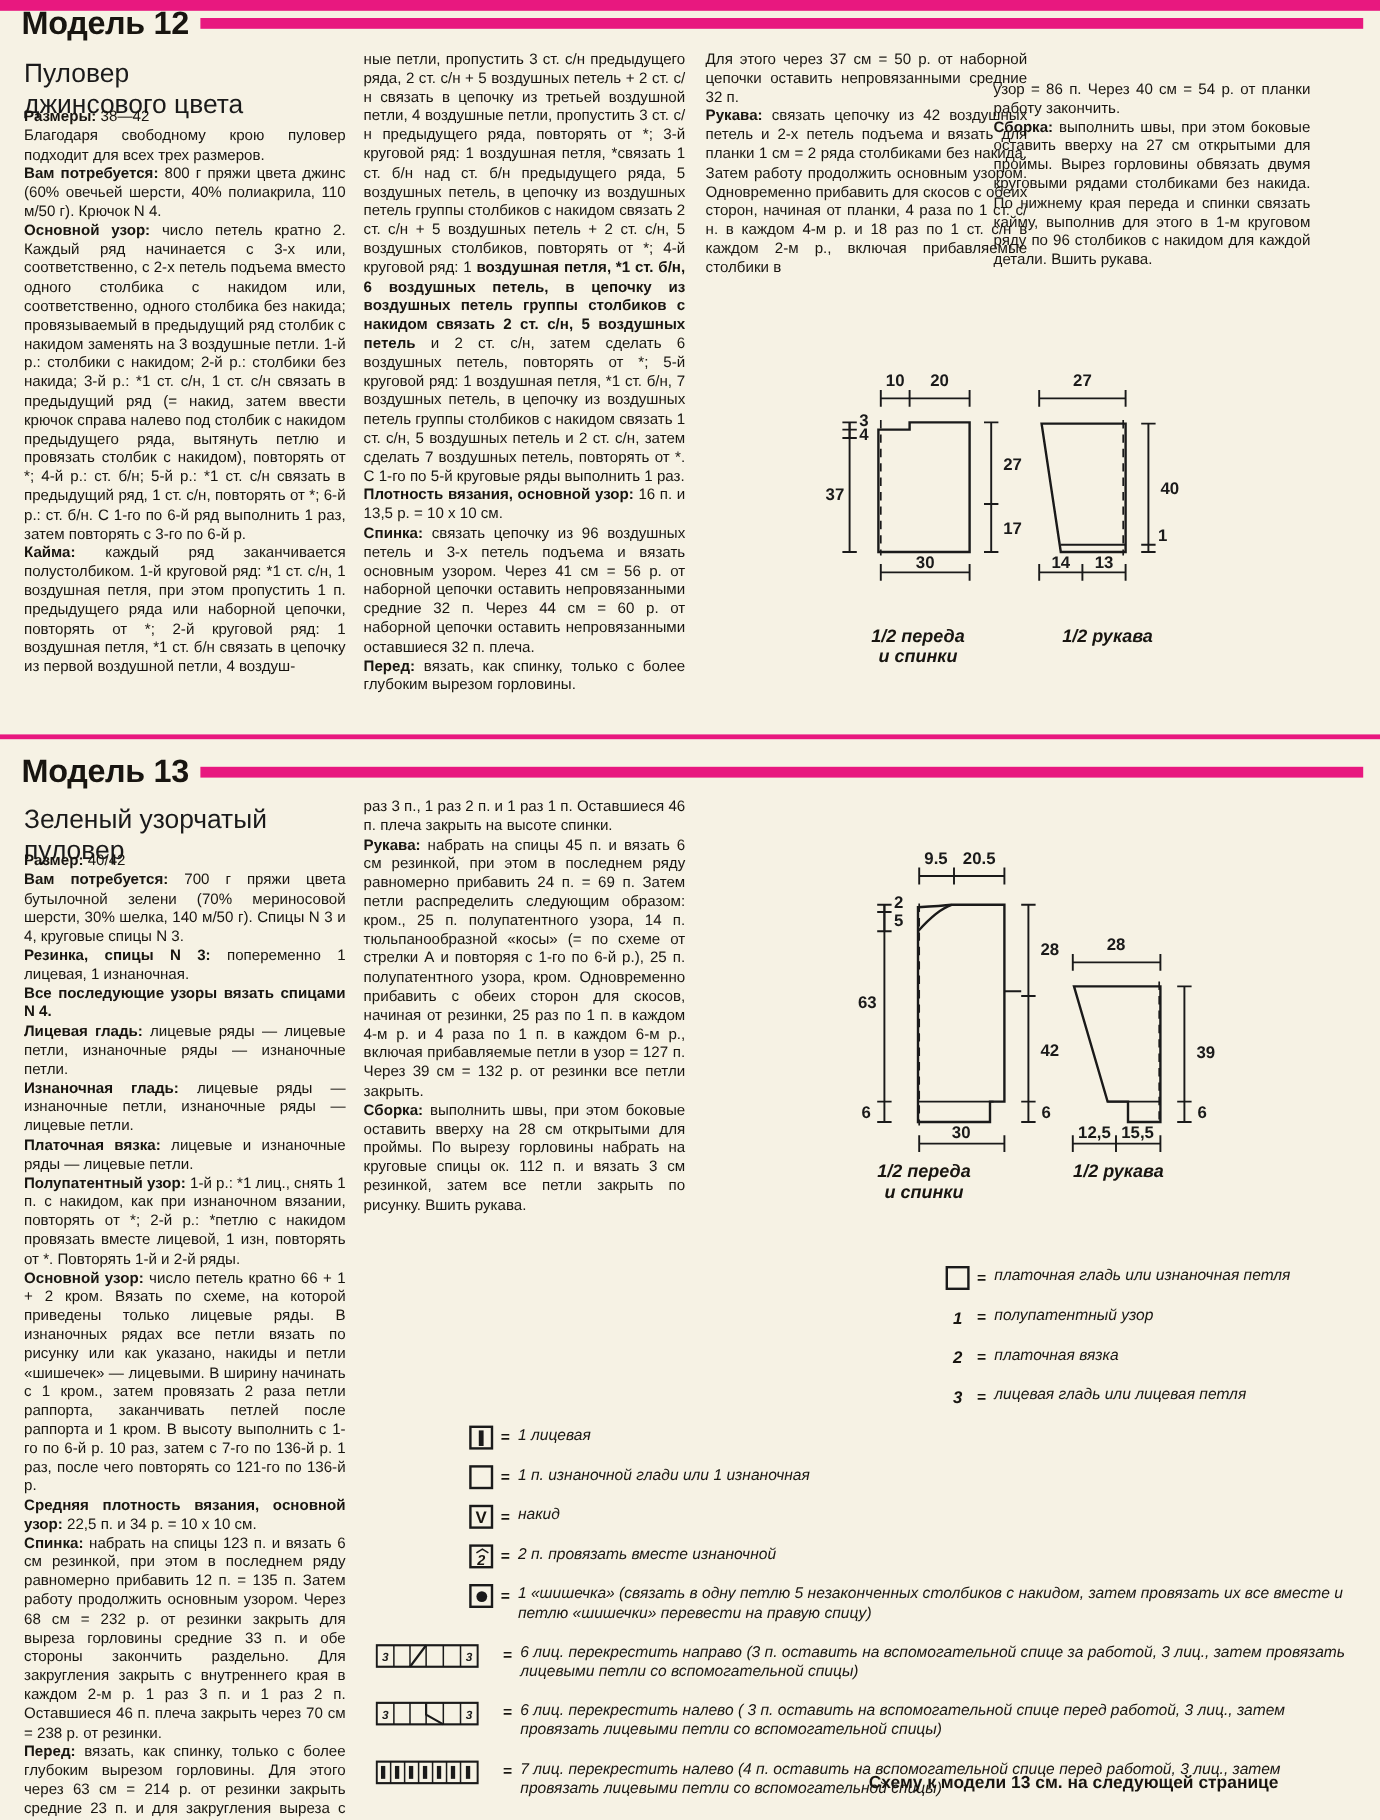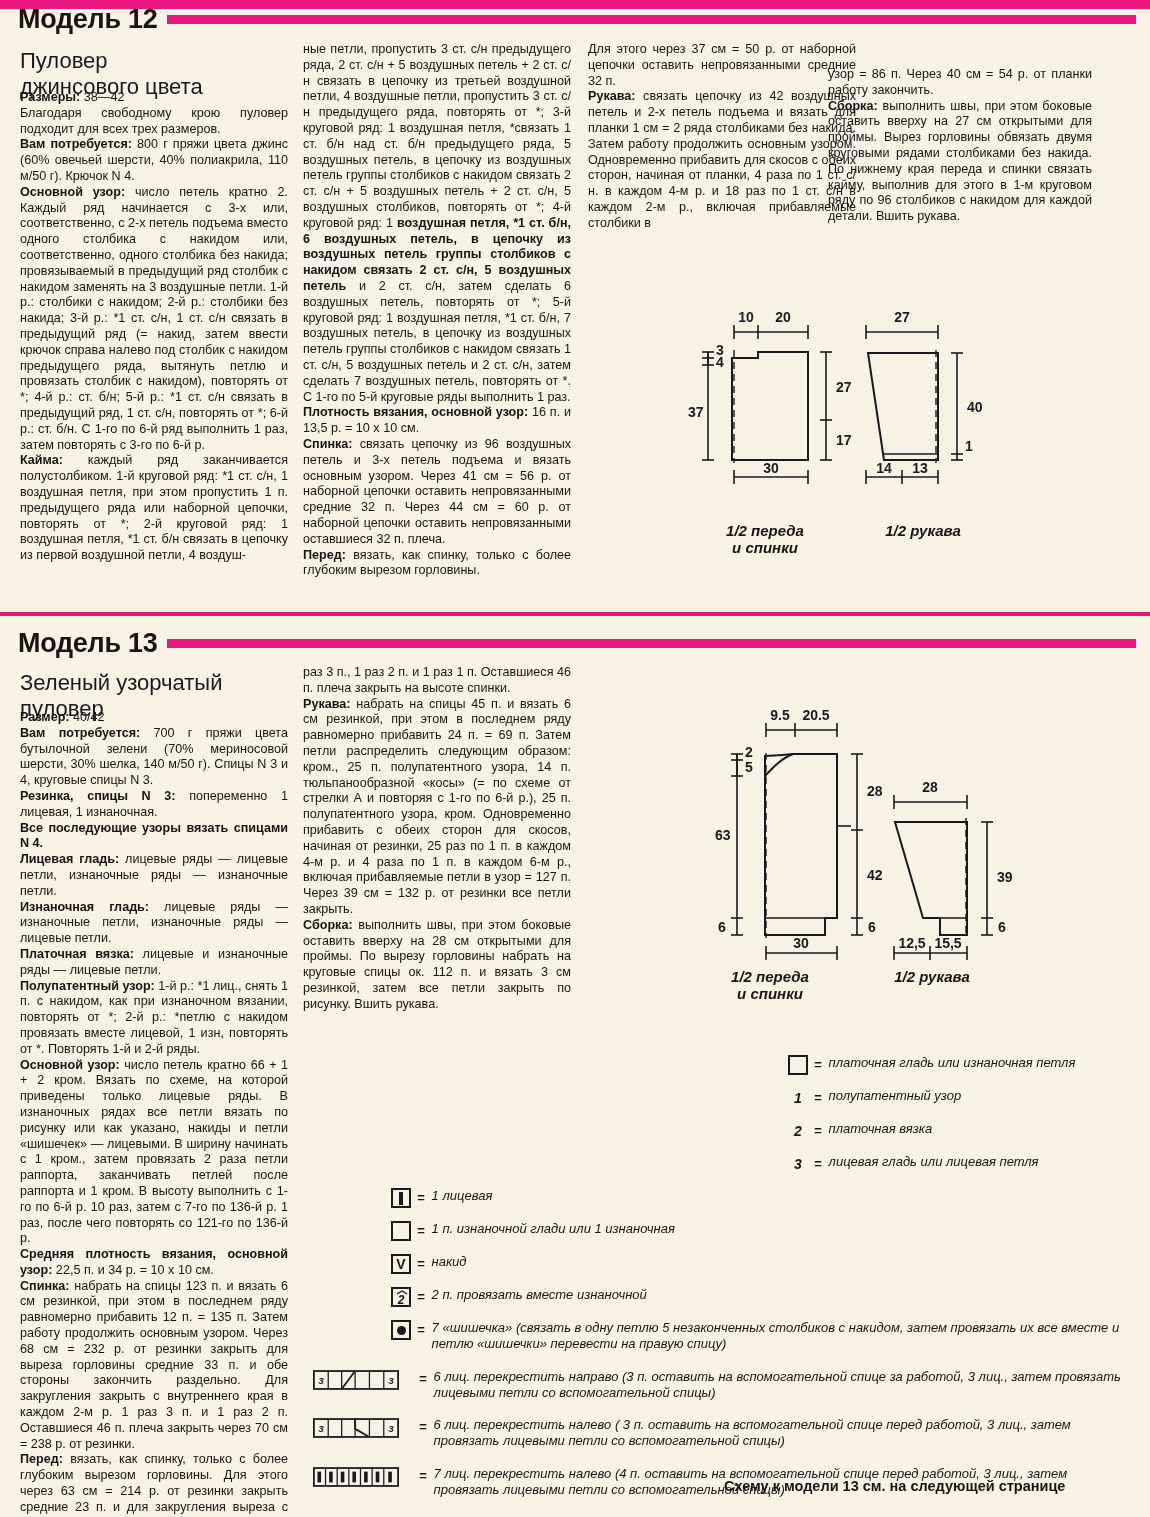--- a/index.html
+++ b/index.html
@@ -360,21 +360,21 @@
       <div class="legend-txt">2 п. провязать вместе изнаночной</div>
     </div>
 
     <div class="legend-row" style="margin-bottom:16px;">
       <div class="legend-sym" style="width:86px;justify-content:flex-end;">
         <div class="box">
             <div class="dot"></div>
           </div>
       </div>
       <div class="legend-eq">=</div>
-      <div class="legend-txt" style="width:700px;">7 «шишечка» (связать в одну петлю 5 незаконченных столбиков с накидом, затем провязать их все вместе и петлю «шишечки» перевести на правую спицу)</div>
+      <div class="legend-txt" style="width:700px;">1 «шишечка» (связать в одну петлю 5 незаконченных столбиков с накидом, затем провязать их все вместе и петлю «шишечки» перевести на правую спицу)</div>
     </div>
 
     <div class="legend-row" style="margin-bottom:16px;">
       <div class="legend-sym" style="width:86px;justify-content:flex-start;margin-left:-12px;">
         <svg width="96" height="22" viewBox="0 0 96 22">
           <rect x="1" y="1" width="94" height="20" fill="#f6f2e4" stroke="#1a1a1a" stroke-width="2"></rect>
           <line x1="17" y1="1" x2="17" y2="21" stroke="#1a1a1a" stroke-width="1.4"></line>
           <line x1="32" y1="1" x2="32" y2="21" stroke="#1a1a1a" stroke-width="1.4"></line>
           <line x1="47" y1="1" x2="47" y2="21" stroke="#1a1a1a" stroke-width="1.4"></line>
           <line x1="63" y1="1" x2="63" y2="21" stroke="#1a1a1a" stroke-width="1.4"></line>

